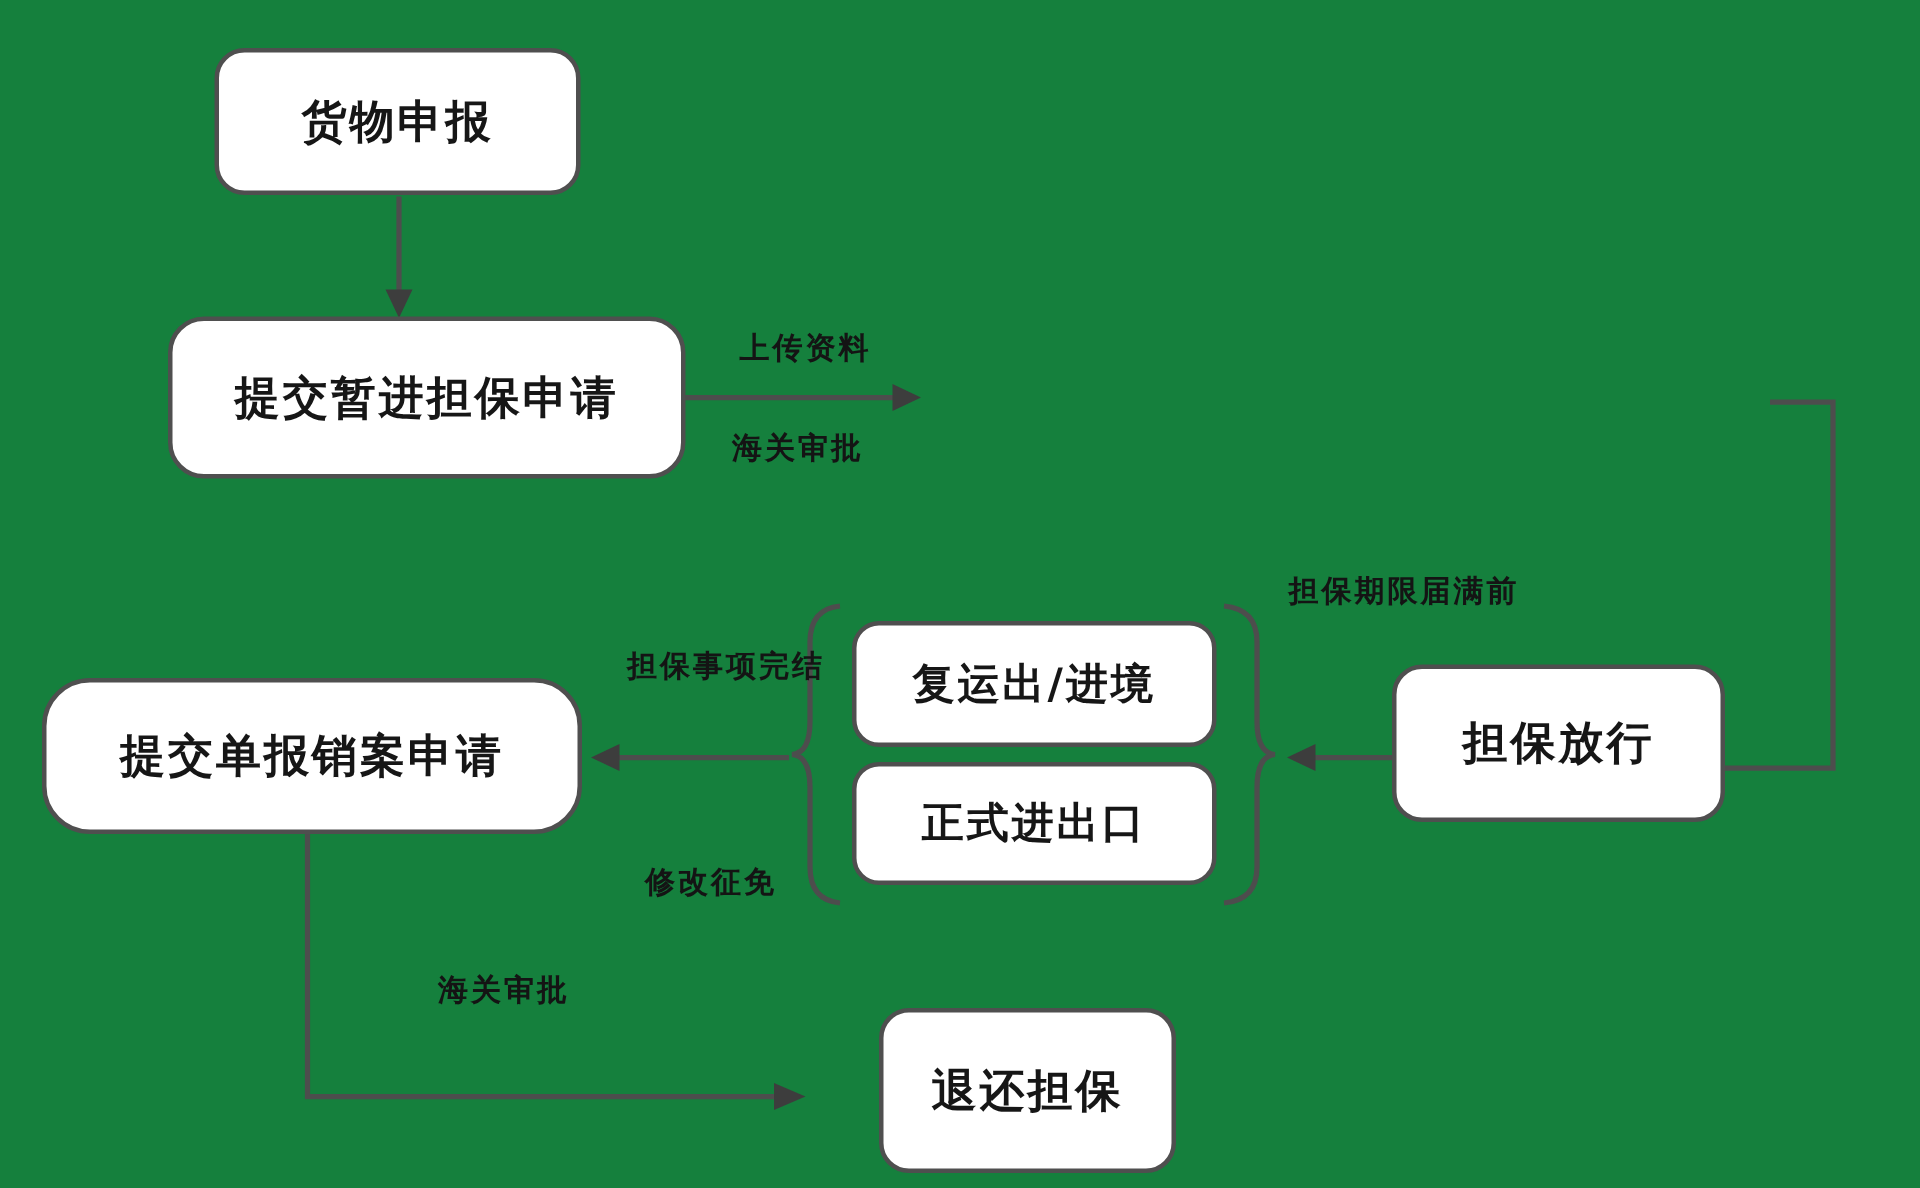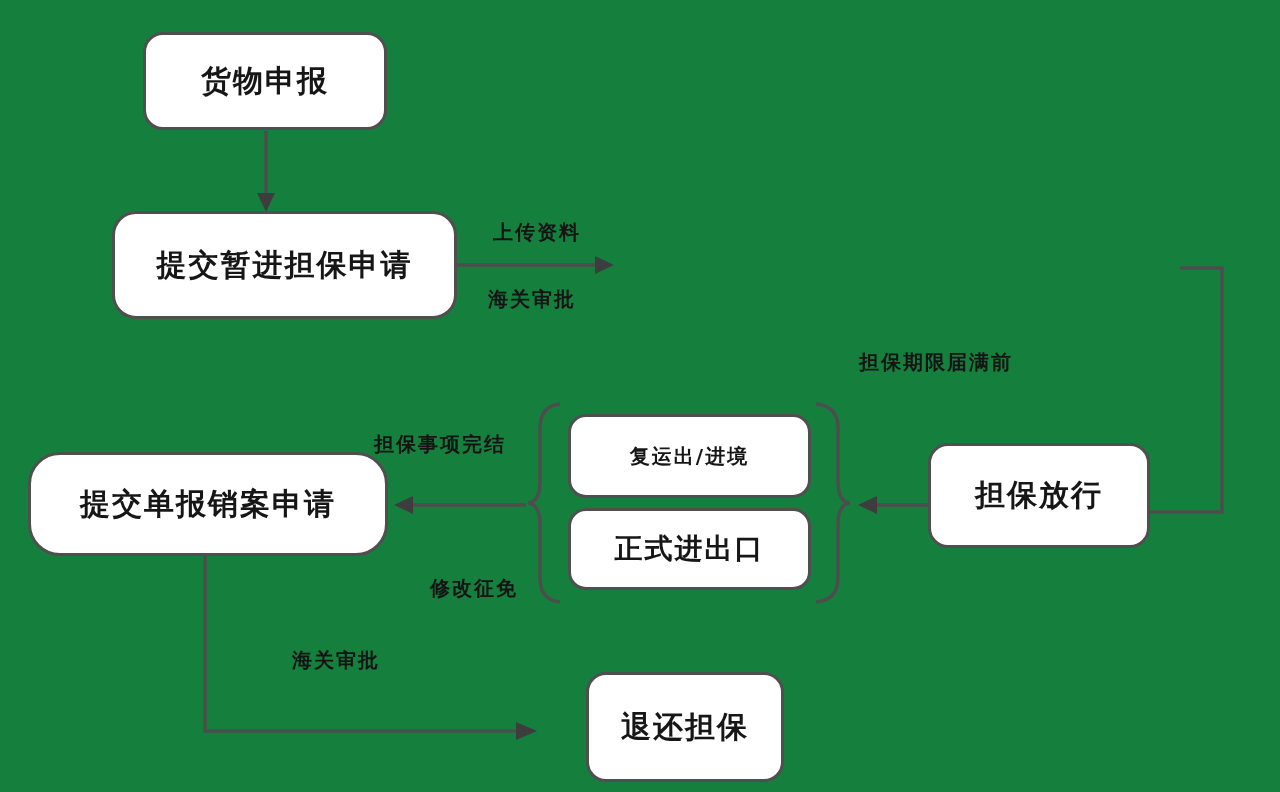--- a/index.html
+++ b/index.html
@@ -79,21 +79,21 @@
 
   <div class="node" style="left:143px; top:32px; width:244px; height:98px;">
     <span>货物申报</span>
   </div>
 
   <div class="node" style="left:82px; top:211px; width:345px; height:108px; border-radius:24px;margin-left:30px;">
     <span>提交暂进担保申请</span>
   </div>
 
 
-  <div class="node" style="left:568px; top:414px; width:243px; height:84px; font-size:20px; border-radius:18px;">
+  <div class="node" style="left:568px; top:414px; width:243px; height:84px; font-size:28px; border-radius:18px;">
     <span>复运出/进境</span>
   </div>
 
   <div class="node" style="left:568px; top:508px; width:243px; height:82px; font-size:28px; border-radius:18px;">
     <span>正式进出口</span>
   </div>
 
   <div class="node" style="left:928px; top:443px; width:222px; height:105px;">
     <span>担保放行</span>
   </div>
@@ -103,21 +103,21 @@
   </div>
 
   <div class="node" style="left:543px; top:672px; width:198px; height:110px;margin-left:43px;">
     <span>退还担保</span>
   </div>
 
   <div class="edge-label" style="left:537px; top:232px;">上传资料</div>
 
   <div class="edge-label" style="left:532px; top:299px;">海关审批</div>
 
-  <div class="edge-label" style="left:936px; top:362px;">担保期限届满前</div>
+  <div class="edge-label" style="left:936px; top:394px;">担保期限届满前</div>
 
-  <div class="edge-label" style="left:440px; top:444px;">担保事项完结</div>
+  <div class="edge-label" style="left:484px; top:444px;">担保事项完结</div>
 
   <div class="edge-label" style="left:474px; top:588px;">修改征免</div>
 
   <div class="edge-label" style="left:336px; top:660px;">海关审批</div>
 
 </div>
 
 </body></html>

